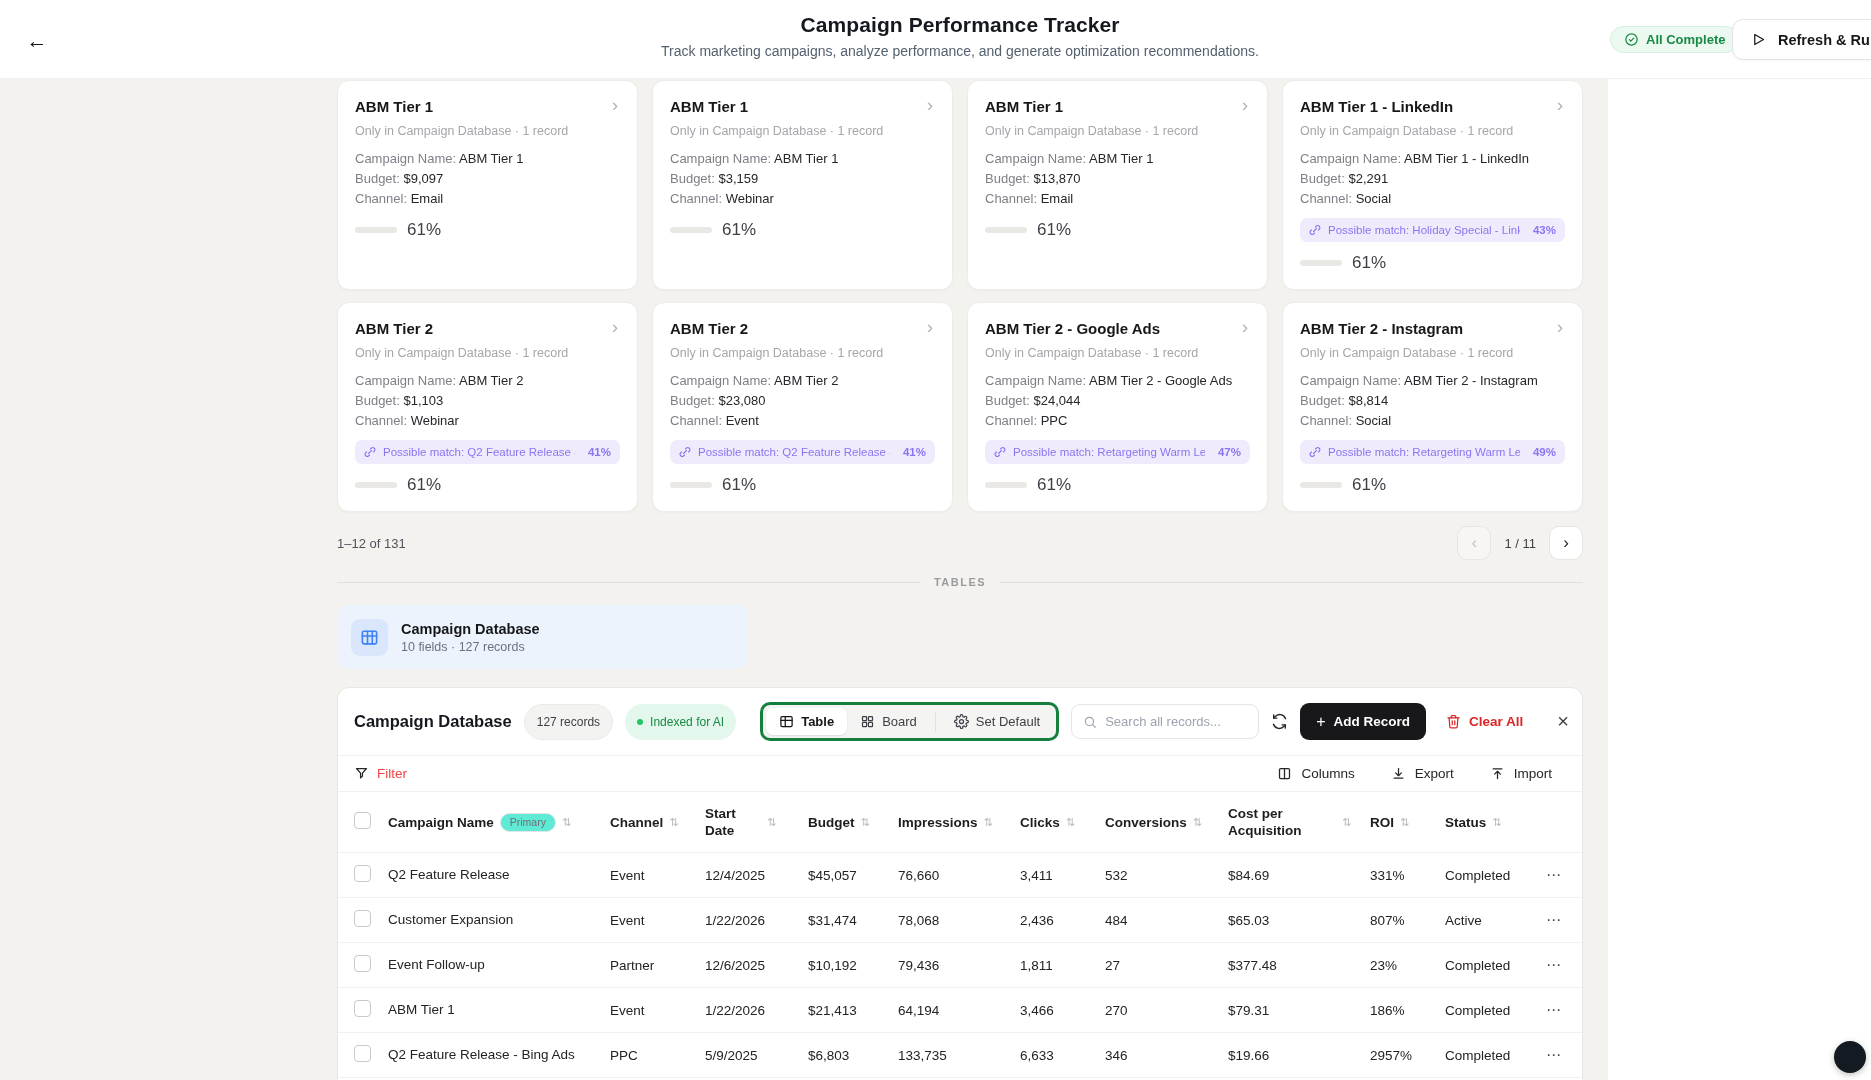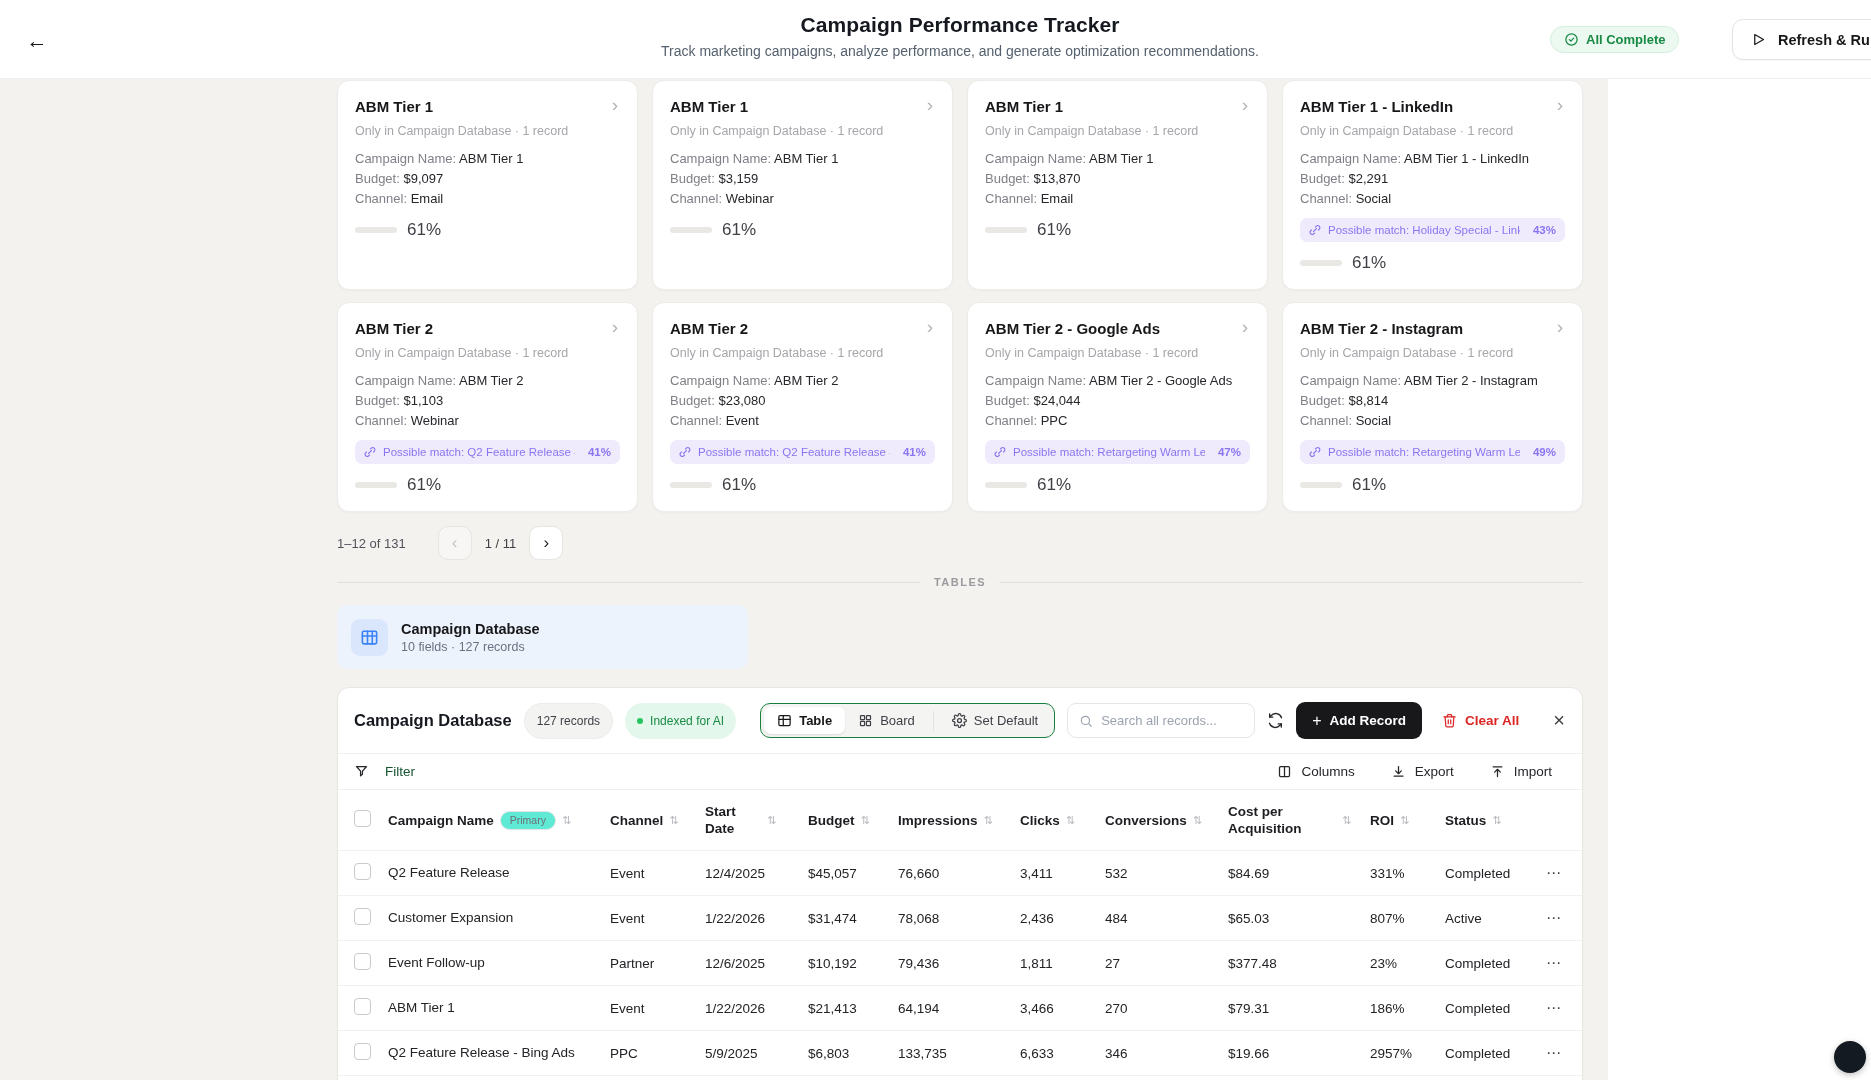--- a/index.html
+++ b/index.html
@@ -20,21 +20,21 @@
   }
   .back-btn {
     position:absolute; left:22px; top:26px; width:30px; height:30px;
     font-size:21px; color:#18181b; display:flex; align-items:center; justify-content:center;
     cursor:pointer;
   }
   .header-center { position:absolute; left:337px; top:13px; width:1246px; text-align:center; }
   .page-title { font-size:21px; font-weight:700; color:#15181e; letter-spacing:.1px; }
   .page-subtitle { margin-top:6px; font-size:14px; color:#55616e; }
   .complete-badge {
-    position:absolute; left:1550px; top:26px; height:27px;
+    position:absolute; left:1610px; top:26px; height:27px;
     display:flex; align-items:center; gap:7px; padding:0 13px;
     background:#ebf9f0; border:1px solid #d3efdd; border-radius:999px;
     color:#188a44; font-size:13px; font-weight:700;
   }
   .refresh-btn {
     position:absolute; left:1732px; top:19px; height:41px; width:240px;
     display:flex; align-items:center; gap:12px; padding:0 18px;
     background:#fff; border:1px solid #e4e4e7; border-radius:11px;
     font-size:14.5px; font-weight:700; color:#18181b;
     box-shadow:0 1px 2px rgba(0,0,0,.04); cursor:pointer; white-space:nowrap;
@@ -75,21 +75,21 @@
     font-size:11.5px; color:#8b76f0; min-width:0;
   }
   .match-text { white-space:nowrap; overflow:hidden; flex:0 1 auto; }
   .match-pct { font-weight:700; margin-left:auto; padding-left:6px; }
   .progress-row { margin-top:11px; display:flex; align-items:center; gap:10px; }
   .pbar { width:42px; height:6px; background:#e9e8e5; border-radius:3px; overflow:hidden; }
   .pfill { width:61%; height:100%; background:#f0941f; border-radius:3px; }
   .ppct { font-size:17px; color:#3f3f46; }
 
   
-  .pagination-row { margin-top:14px; display:flex; align-items:center; justify-content:flex-start;gap:32px; }
+  .pagination-row { margin-top:14px; display:flex; align-items:center; justify-content:space-between; }
   .page-range { font-size:13px; color:#52525b; }
   .pager { display:flex; align-items:center; gap:13px; }
   .pg-btn {
     width:34px; height:34px; border-radius:10px; border:1px solid #e6e5e2;
     background:#fff; display:flex; align-items:center; justify-content:center;
     font-size:17px; color:#26262b; cursor:pointer;
   }
   .pg-btn.disabled { background:#f7f6f4; color:#c2c2c6; cursor:default; }
   .pg-indicator { font-size:13px; color:#3f3f46; }
 
@@ -120,21 +120,21 @@
   .pill {
     height:36px; display:flex; align-items:center; padding:0 12px;
     border-radius:999px; font-size:12px; white-space:nowrap;
   }
   .pill.gray { background:#f3f3f2; color:#3f3f46; border:1px solid #ebebe9; }
   .pill.green { background:#e4f7ec; color:#188a44; gap:7px; }
   .dot { width:6px; height:6px; border-radius:50%; background:#22c55e; }
   .toolbar-spacer { flex:1; }
   .seg-group {
     display:flex; align-items:center; background:#f4f4f3; border-radius:10px; padding:3px;
-    border:1px solid #15803d;
+    border:3px solid #15803d;
   }
   .seg {
     display:flex; align-items:center; gap:7px; padding:6px 13px; border-radius:7px;
     font-size:13px; color:#3f3f46; cursor:pointer; white-space:nowrap;
   }
   .seg.active { background:#fff; box-shadow:0 1px 2px rgba(0,0,0,.10); font-weight:700; color:#17171a; }
   .seg-divider { width:1px; height:20px; background:#e1e1df; margin:0 5px; }
   .search-box {
     width:188px; height:35px; border:1px solid #e5e5e4; border-radius:9px; background:#fff;
     display:flex; align-items:center; gap:8px; padding:0 11px;
@@ -153,21 +153,21 @@
   }
   .add-plus { font-size:16px; font-weight:400; line-height:1; }
   .clear-btn { display:flex; align-items:center; gap:8px; color:#dc2626; font-size:13.5px;
     font-weight:600; cursor:pointer; margin-left:8px; white-space:nowrap; }
   .close-btn { font-size:20px; color:#3f3f46; cursor:pointer; margin-left:18px; padding:0 4px; }
 
   .filter-row {
     display:flex; align-items:center; justify-content:space-between;
     border-top:1px solid #f0f0ee; border-bottom:1px solid #f0f0ee; padding:10px 16px;
   }
-  .filter-btn { display:flex; align-items:center; gap:16px; font-size:13.5px; color:#14532d;
+  .filter-btn { display:flex; align-items:center; gap:8px; font-size:13.5px; color:#ef4444;
     cursor:pointer; font-weight:500; }
   .filter-right { display:flex; align-items:center; gap:36px; padding-right:14px; }
   .flat-btn { display:flex; align-items:center; gap:9px; font-size:13.5px; color:#26262b;
     cursor:pointer; font-weight:500; }
 
   
   .tr {
     display:grid;
     grid-template-columns:50px 222px 95px 103px 90px 122px 85px 123px 142px 75px 101px 36px;
     align-items:center;

